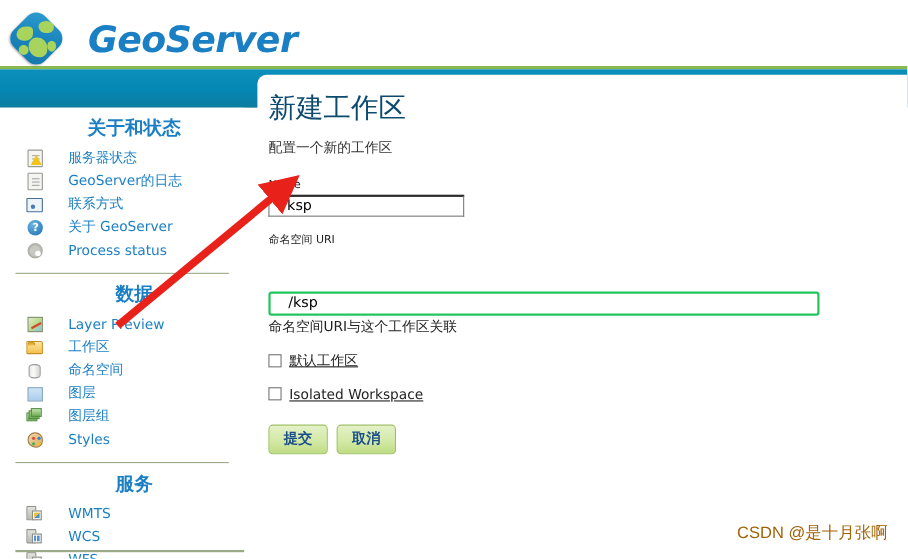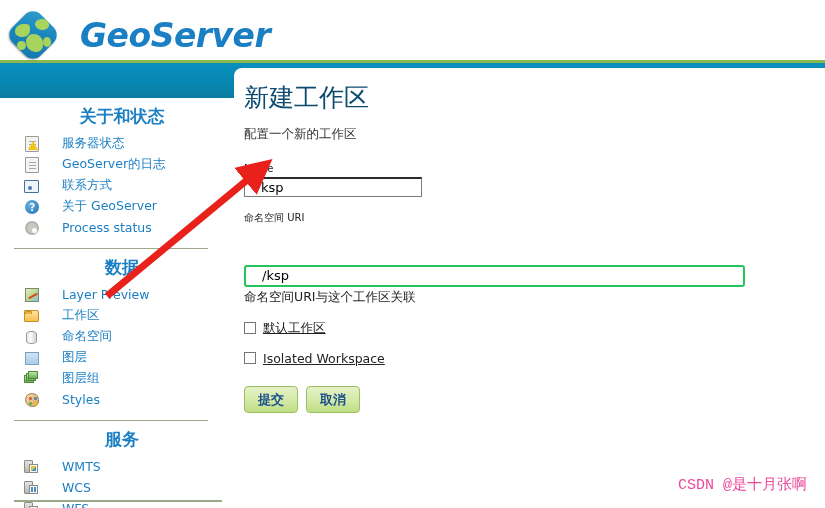--- a/index.html
+++ b/index.html
@@ -438,23 +438,23 @@
     position: absolute;
     left: 0; top: 0;
     width: 825px; height: 508px;
     pointer-events: none;
   }
 
   
   #watermark {
     position: absolute;
     right: 18px; bottom: 14px;
-    color: #ec4899;
+    color: #a16207;
     font-size: 15px;
-    font-family: Liberation Mono, monospace;
+    font-family: Liberation Sans, sans-serif;
     white-space: nowrap;
   }
 </style>
 </head>
 <body>
 
 <div id="header">
   <div id="logo-wrap">
     <div class="globe">
       <div class="globe-diamond">

